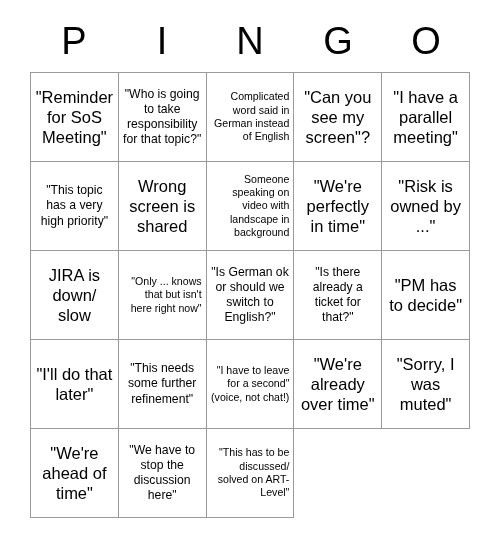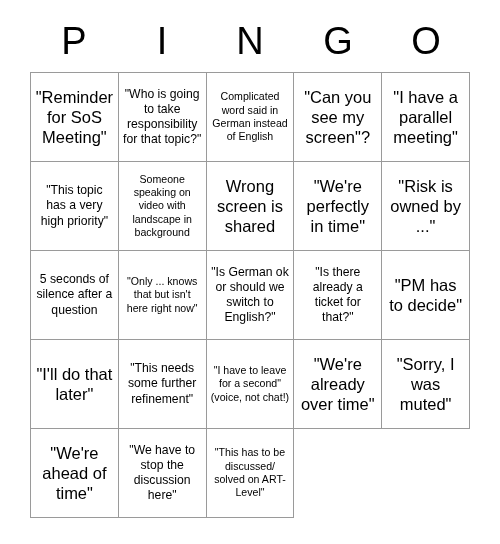--- a/index.html
+++ b/index.html
@@ -85,20 +85,21 @@
     font-size: 16.5px;
     line-height: 1.22;
   }
   .size-md .cell-text {
     font-size: 12.2px;
     line-height: 1.25;
   }
   .size-sm .cell-text {
     font-size: 10.6px;
     line-height: 1.26;
+    text-align: right;
   }
 </style>
 </head>
 <body>
 
 <div id="card">
 
   <div id="header">
       <div class="header-letter">P</div>
       <div class="header-letter">I</div>
@@ -119,34 +120,34 @@
       </div>
       <div class="cell size-lg">
         <span class="cell-text">"Can you see my screen"?</span>
       </div>
       <div class="cell size-lg">
         <span class="cell-text">"I have a parallel meeting"</span>
       </div>
       <div class="cell size-md">
         <span class="cell-text">"This topic has a very high priority"</span>
       </div>
+      <div class="cell size-lg">
+        <span class="cell-text">Wrong screen is shared</span>
+      </div>
       <div class="cell size-sm">
         <span class="cell-text">Someone speaking on video with landscape in background</span>
-      </div>
-      <div class="cell size-lg">
-        <span class="cell-text">Wrong screen is shared</span>
       </div>
       <div class="cell size-lg">
         <span class="cell-text">"We're perfectly in time"</span>
       </div>
       <div class="cell size-lg">
         <span class="cell-text">"Risk is owned by ..."</span>
       </div>
-      <div class="cell size-md">
-        <span class="cell-text">5 seconds of silence after a question</span>
+      <div class="cell size-lg">
+        <span class="cell-text">JIRA is down/ slow</span>
       </div>
       <div class="cell size-sm">
         <span class="cell-text">"Only ... knows that but isn't here right now"</span>
       </div>
       <div class="cell size-md">
         <span class="cell-text">"Is German ok or should we switch to English?"</span>
       </div>
       <div class="cell size-md">
         <span class="cell-text">"Is there already a ticket for that?"</span>
       </div>

